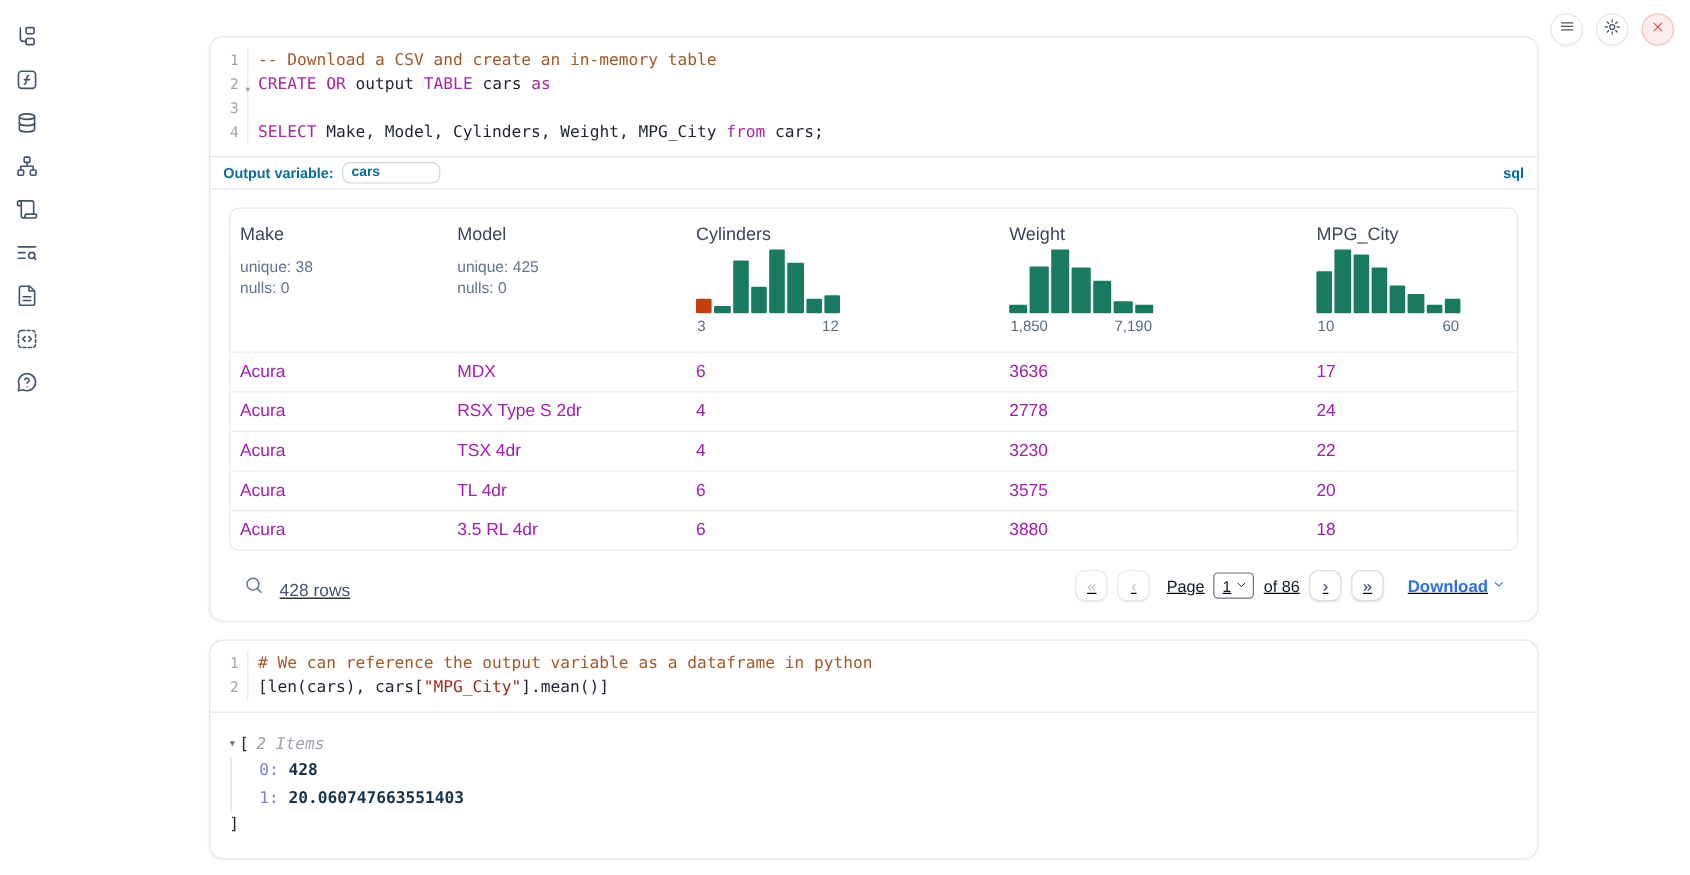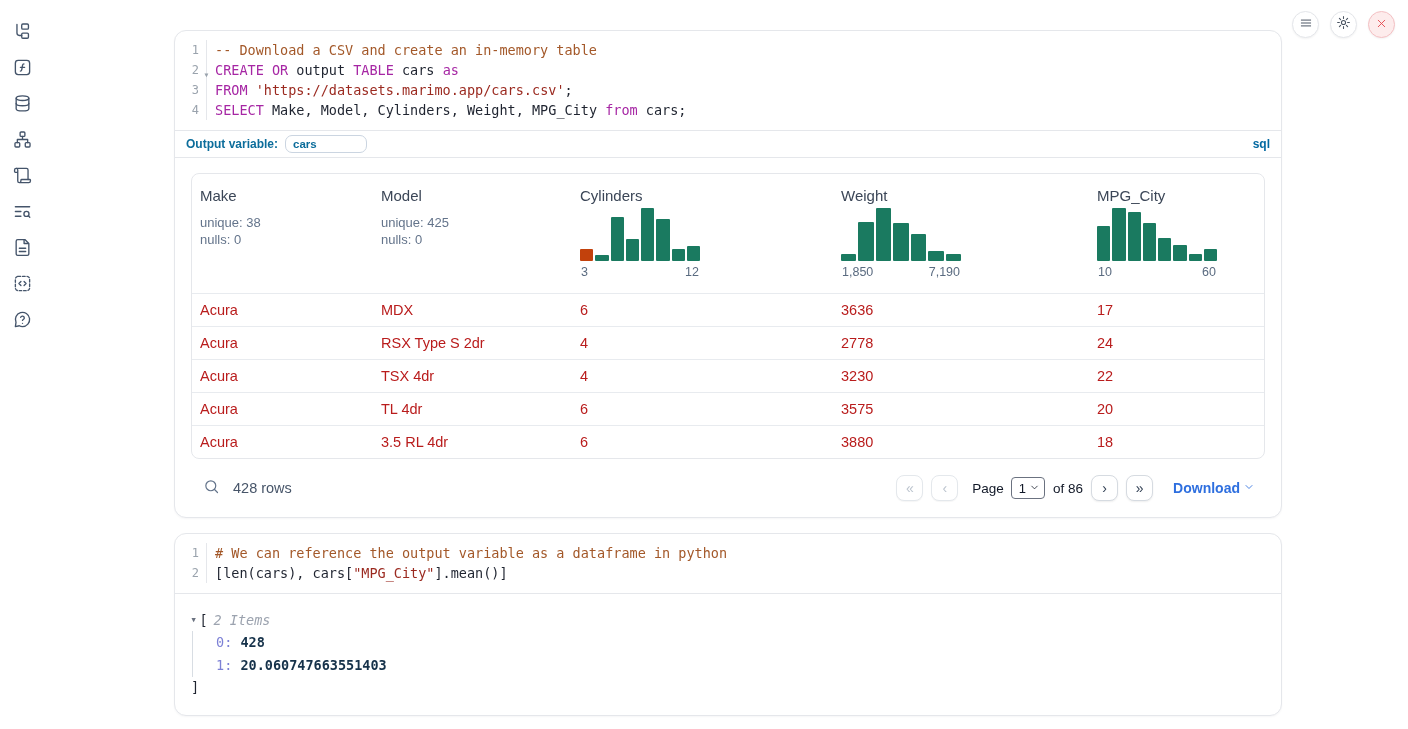--- a/index.html
+++ b/index.html
@@ -42,25 +42,25 @@
   .output1 { border-top:1px solid #e5e7eb; padding:15px 16px 16px; }
   .tablecard { border:1px solid #e5e7eb; border-radius:8px; overflow:hidden; }
   .thead, .trow { display:grid; grid-template-columns:165px 183px 245px 240px 1fr;gap:16px; }
   .th { padding:13px 4px 14px 8px; }
   .th-label { font-size:15px; color:#3b4657; cursor:pointer; }
   .th-stats { margin-top:10px; font-size:13px; color:#64748b; line-height:17px; }
   .hist { width:120px; margin-top:4px; }
   .hist-bars { display:flex; align-items:flex-end; gap:2px; height:53px; }
   .hist-bar { flex:1; border-radius:1px; }
   .hist-axis { display:flex; justify-content:space-between; font-size:12.5px; color:#5a6b80; margin-top:4px; padding:0 1px; }
-  .trow { height:33px; align-items:center; border-top:1px solid #e8ebef; font-size:14.5px; color:#b91c1c; }
+  .trow { height:33px; align-items:center; border-top:1px solid #e8ebef; font-size:14.5px; color:#a21caf; }
   .td { padding-left:8px; white-space:nowrap; overflow:hidden; }
 
   
-  .tfoot { display:flex; align-items:center; margin-top:16px; padding:0 2px 0 12px; }
+  .tfoot { display:flex; align-items:flex-end; margin-top:16px; padding:0 2px 0 12px;text-decoration:underline; }
   .tfoot .searchwrap { color:#64748b; display:flex; align-items:center; cursor:pointer; }
   .rowcount { margin-left:13px; font-size:14.5px; color:#475569; }
   .pager { margin-left:auto; display:flex; align-items:center; }
   .pg-btn { width:27px; height:26px; border-radius:8px; border:1px solid #d6dbe1; background:#fff; box-shadow:0 1px 2px rgba(0,0,0,.07); display:flex; align-items:center; justify-content:center; font-size:14px; color:#334155; cursor:pointer; margin-left:8px; }
   .pg-btn.disabled { color:#bcc4cе; color:#bcc4ce; border-color:#e4e8ec; box-shadow:0 1px 1px rgba(0,0,0,.04); }
   .page-label { font-size:13.5px; color:#111827; margin-left:14px; }
   .page-select { display:flex; align-items:center; border:1px solid #6b7280; border-radius:4px; height:22px; padding:0 4px 0 7px; font-size:13px; color:#111827; margin-left:7px; cursor:pointer; gap:3px; }
   .of-label { font-size:13.5px; color:#111827; margin-left:8px; }
   .download { margin-left:20px; margin-right:8px; color:#2e6fdf; font-size:14px; font-weight:600; display:flex; align-items:center; gap:3px; cursor:pointer; }
 
@@ -177,21 +177,20 @@
           <div class="ccontent"><span class="tok-comment">-- Download a CSV and create an in-memory table</span></div>
         </div>
         <div class="cline">
           <div class="gutter">2<span class="fold" style="transform: scale(0.8);">▼</span></div>
           <div class="csep"></div>
           <div class="ccontent"><span class="tok-kw">CREATE</span><span class="tok-plain"> </span><span class="tok-kw">OR</span><span class="tok-plain"> output </span><span class="tok-kw">TABLE</span><span class="tok-plain"> cars </span><span class="tok-kw">as</span></div>
         </div>
         <div class="cline">
           <div class="gutter">3</div>
           <div class="csep"></div>
-          <div class="ccontent"><span class="tok-kw">FROM</span><span class="tok-plain"> </span><span class="tok-str">'https://datasets.marimo.app/cars.csv'</span><span class="tok-plain">;</span></div>
         </div>
         <div class="cline">
           <div class="gutter">4</div>
           <div class="csep"></div>
           <div class="ccontent"><span class="tok-kw">SELECT</span><span class="tok-plain"> Make, Model, Cylinders, Weight, MPG_City </span><span class="tok-kw">from</span><span class="tok-plain"> cars;</span></div>
         </div>
       </div>
 
     <div class="outvar">
       <span class="outvar-label">Output variable:</span>

